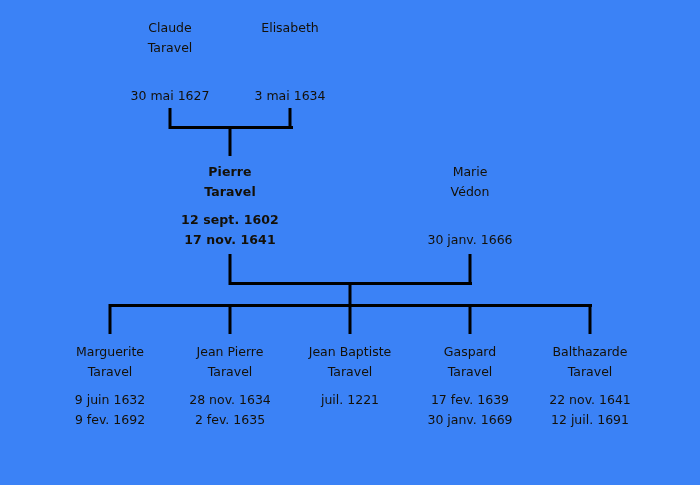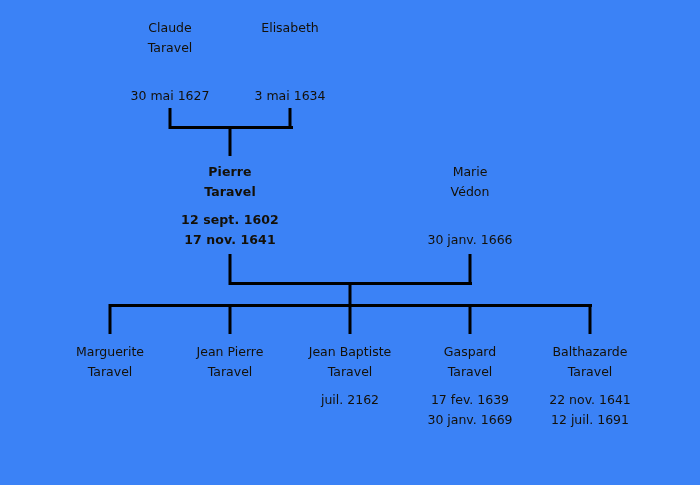--- a/index.html
+++ b/index.html
@@ -143,22 +143,30 @@
   </div>
   <div class="person anchor" style="left:470px; top:342px;text-align:center;">
     <span class="line">Gaspard</span>
     <span class="line">Taravel</span>
   </div>
   <div class="person anchor" style="left:590px; top:342px;">
     <span class="line">Balthazarde</span>
     <span class="line">Taravel</span>
   </div>
 
+  <div class="datepair anchor" style="left:110px; top:390px;">
+    <span class="line">9 juin 1632</span>
+    <span class="line">9 fev. 1692</span>
+  </div>
+  <div class="datepair anchor" style="left:230px; top:390px;">
+    <span class="line">28 nov. 1634</span>
+    <span class="line">2 fev. 1635</span>
+  </div>
   <div class="datepair anchor" style="left:350px; top:390px;">
-    <span class="line">juil. 2162</span>
+    <span class="line">juil. 1221</span>
 
   </div>
   <div class="datepair anchor" style="left:470px; top:390px;">
     <span class="line">17 fev. 1639</span>
     <span class="line">30 janv. 1669</span>
   </div>
   <div class="datepair anchor" style="left:590px; top:390px;">
     <span class="line">22 nov. 1641</span>
     <span class="line">12 juil. 1691</span>
   </div>

